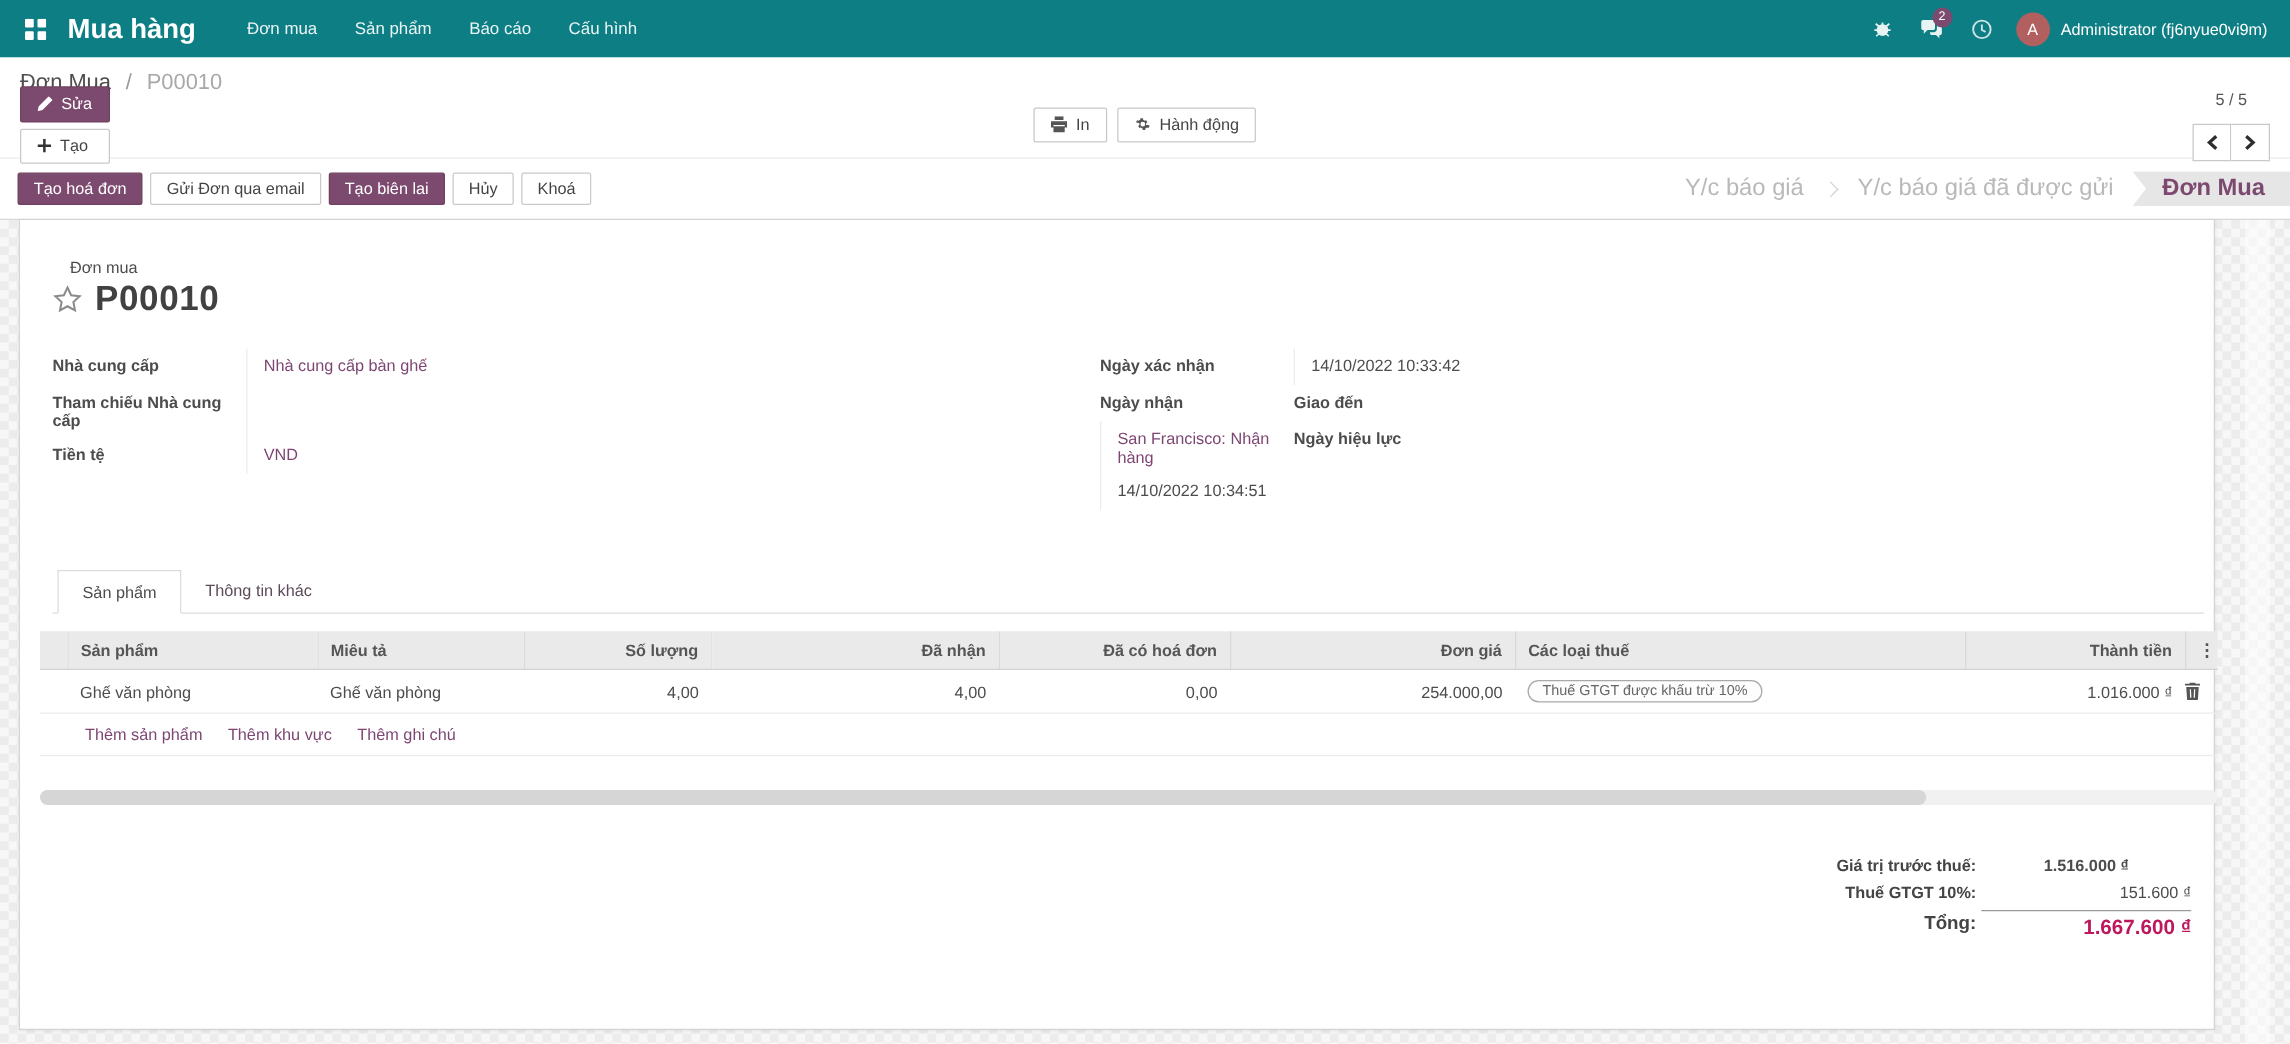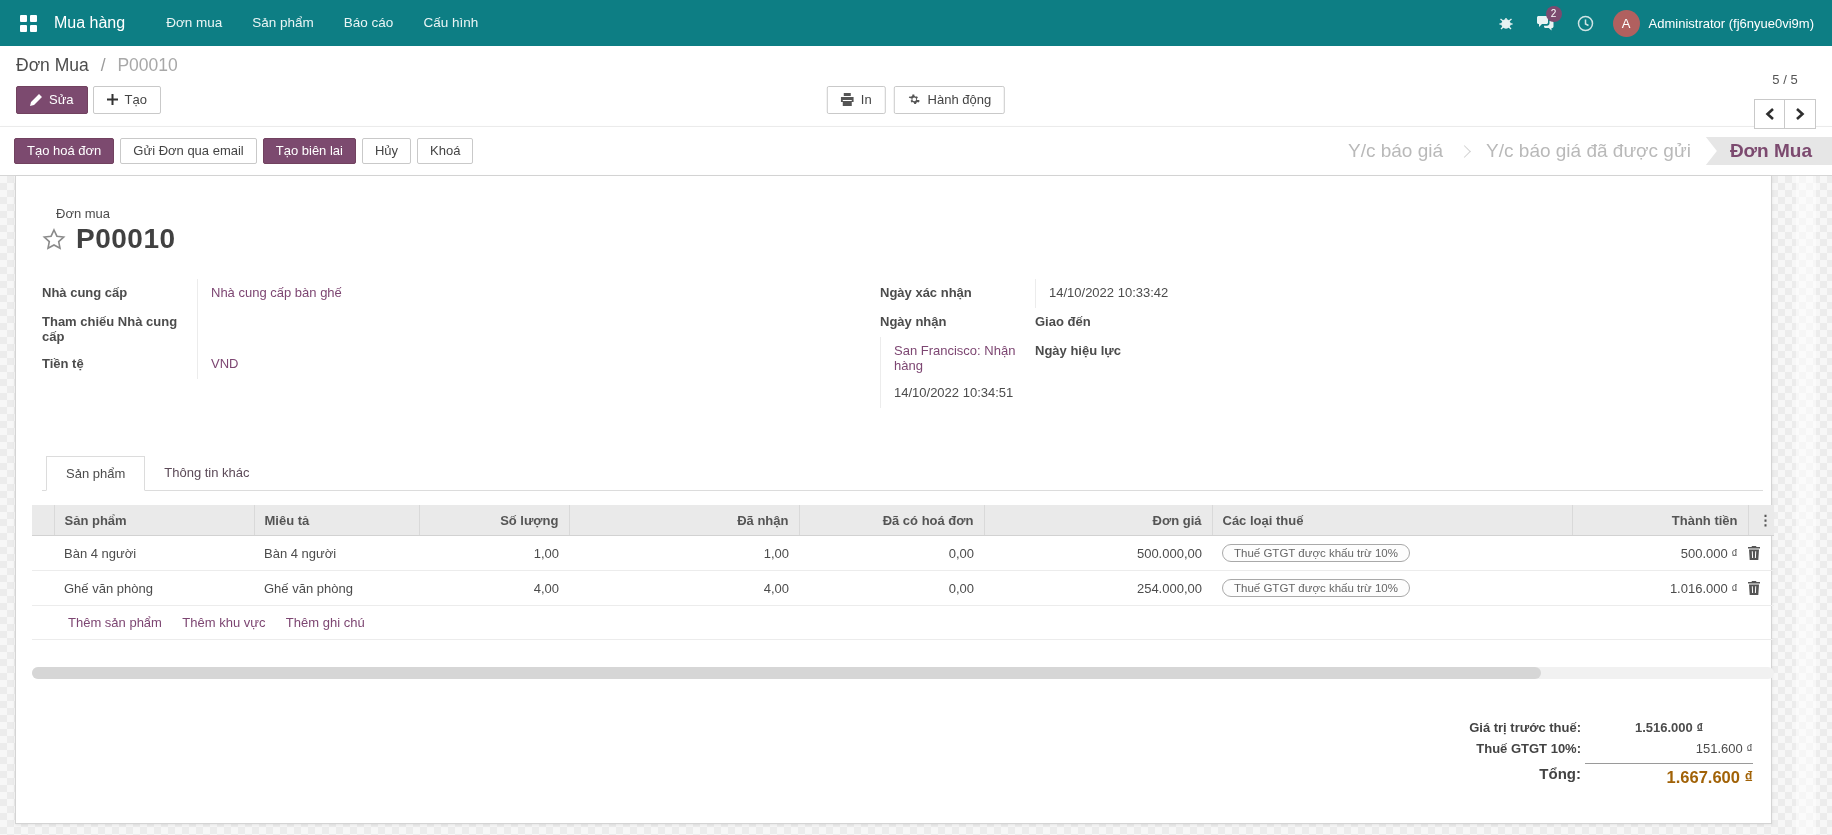--- a/index.html
+++ b/index.html
@@ -4,41 +4,41 @@
 <style>
   * { margin:0; padding:0; box-sizing:border-box; }
   html,body { width:1832px; height:835px; overflow:hidden;
     font-family:"Liberation Sans", sans-serif; font-size:13px; color:#4c4c4c; background:#fff; }
   a { text-decoration:none; cursor:pointer; }
   button { font-family:inherit; cursor:pointer; }
 
   
   .navbar { height:46px; background:#0d7e84; display:flex; align-items:center; padding:0 14px 0 8px; color:#fff; }
   .apps-btn { width:40px; height:46px; background:transparent; border:none; display:flex; align-items:center; justify-content:center; }
-  .brand { font-size:16px; font-weight:normal; margin:0 26px 0 6px; white-space:nowrap;text-align:center; }
+  .brand { font-size:22px; font-weight:bold; margin:0 26px 0 6px; white-space:nowrap;text-align:center; }
   .nav-menus { display:flex; height:46px; }
   .nav-menus a { color:#eaf5f5; padding:0 15px; line-height:46px; font-size:13.5px; white-space:nowrap; }
   .nav-right { margin-left:auto; display:flex; align-items:center; gap:6px; }
   .nav-icon-btn { position:relative; background:transparent; border:none; color:#e8f3f3; width:34px; height:46px; display:flex; align-items:center; justify-content:center; }
   .badge { position:absolute; top:6px; right:1px; min-width:16px; height:16px; border-radius:8px; background:#7c4a6f; color:#fff; font-size:10px; line-height:16px; text-align:center; padding:0 3px; }
   .user-btn { display:flex; align-items:center; gap:9px; background:transparent; border:none; color:#fff; height:46px; padding:0 4px; }
   .avatar { width:27px; height:27px; border-radius:50%; background:#b1605f; color:#fff; font-size:13px; display:flex; align-items:center; justify-content:center; }
   .user-name { font-size:13px; }
 
   
   .control-panel { background:#fff; padding:9px 16px 10px; }
   .breadcrumb { font-size:17.5px; margin-bottom:8px; }
   .breadcrumb a { color:#4c4c4c; }
   .breadcrumb .sep { color:#9b9b9b; margin:0 7px; }
   .breadcrumb .current { color:#a8a8a8; }
   .cp-row { position:relative; display:flex; align-items:center; height:32px; }
   .btn { display:inline-flex; align-items:center; gap:7px; border:1px solid #c9c9c9; background:#fff; color:#444;
     font-size:13px; padding:6px 13px; line-height:1.1; border-radius:2px; }
   .btn-primary { background:#7c4a6f; border-color:#71425f; color:#fff; }
-  .cp-left { display:flex; gap:5px; }
+  .cp-left { display:flex; gap:5px;flex-direction:column; }
   .cp-center { position:absolute; left:50%; transform:translateX(-50%); display:flex; gap:8px; }
   .cp-right { margin-left:auto; display:flex; align-items:center; gap:12px;flex-direction:column; }
   .pager-value { font-size:13px; color:#555; }
   .pager-nav { display:flex; }
   .pager-btn { width:31px; height:30px; background:#fff; border:1px solid #c9c9c9; display:flex; align-items:center; justify-content:center; }
   .pager-btn + .pager-btn { border-left:none; }
 
   
   .statusbar { background:#fff; border-top:1px solid #ebebeb; border-bottom:1px solid #d6d6d6;
     display:flex; align-items:center; padding:7px 0 7px 14px; height:50px; box-shadow:0 1px 2px rgba(0,0,0,.06); }
@@ -93,21 +93,21 @@
 
   .hscroll { margin:27px 0 0 -10px; width:1742px; height:12px; background:#f1f1f1; border-radius:6px; }
   .hscroll .thumb { width:86.6%; height:12px; background:#d6d6d6; border-radius:6px; }
 
   .totals { display:flex; justify-content:flex-end; margin-top:38px; padding-right:10px; }
   .totals-grid { display:grid; grid-template-columns:auto 168px; column-gap:4px; row-gap:0; }
   .t-label { text-align:right; font-weight:bold; color:#444; padding:3px 0; }
   .t-value { text-align:right; padding:3px 0 3px 0; }
   .t-value.bold { font-weight:bold;text-align:center; }
   .t-total-label { text-align:right; font-weight:bold; color:#444; font-size:15px; padding-top:6px; }
-  .t-total-value { text-align:right; font-weight:bold; font-size:16.5px; color:#a16207; border-top:1px solid #9a9a9a; margin-top:4px; padding-top:4px; }
+  .t-total-value { text-align:right; font-weight:bold; font-size:16.5px; color:#be185d; border-top:1px solid #9a9a9a; margin-top:4px; padding-top:4px; }
 
   svg { display:block; }
 </style>
 </head>
 <body>
 
 <header class="navbar">
   <button class="apps-btn">
     <span>
       <svg width="17" height="17" viewBox="0 0 17 17">
@@ -312,38 +312,20 @@
           <th class="num">Đã có hoá đơn</th>
           <th class="num">Đơn giá</th>
           <th>Các loại thuế</th>
           <th class="num">Thành tiền</th>
           <th class="kebab">⋮</th>
         </tr>
       </thead>
       <tbody>
         <tr>
           <td></td>
-          <td>Bàn 4 người</td>
-          <td>Bàn 4 người</td>
-          <td class="num">1,00</td>
-          <td class="num">1,00</td>
-          <td class="num">0,00</td>
-          <td class="num">500.000,00</td>
-          <td><span class="tax-pill">Thuế GTGT được khấu trừ 10%</span></td>
-          <td class="num">500.000 ₫</td>
-          <td class="trash-cell">
-            <span>
-              <svg width="12" height="14" viewBox="0 0 12 14">
-                  <path fill="#555" d="M4 0h4l.5 1H12v1.4H0V1h3.5L4 0zM1 3.5h10L10.3 14H1.7L1 3.5zm2.8 1.8l.3 6.8h1l-.3-6.8h-1zm3.4 0l-.3 6.8h1l.3-6.8h-1z"></path>
-                </svg>
-            </span>
-          </td>
-        </tr>
-        <tr>
-          <td></td>
           <td>Ghế văn phòng</td>
           <td>Ghế văn phòng</td>
           <td class="num">4,00</td>
           <td class="num">4,00</td>
           <td class="num">0,00</td>
           <td class="num">254.000,00</td>
           <td><span class="tax-pill">Thuế GTGT được khấu trừ 10%</span></td>
           <td class="num">1.016.000 ₫</td>
           <td class="trash-cell">
             <span>

